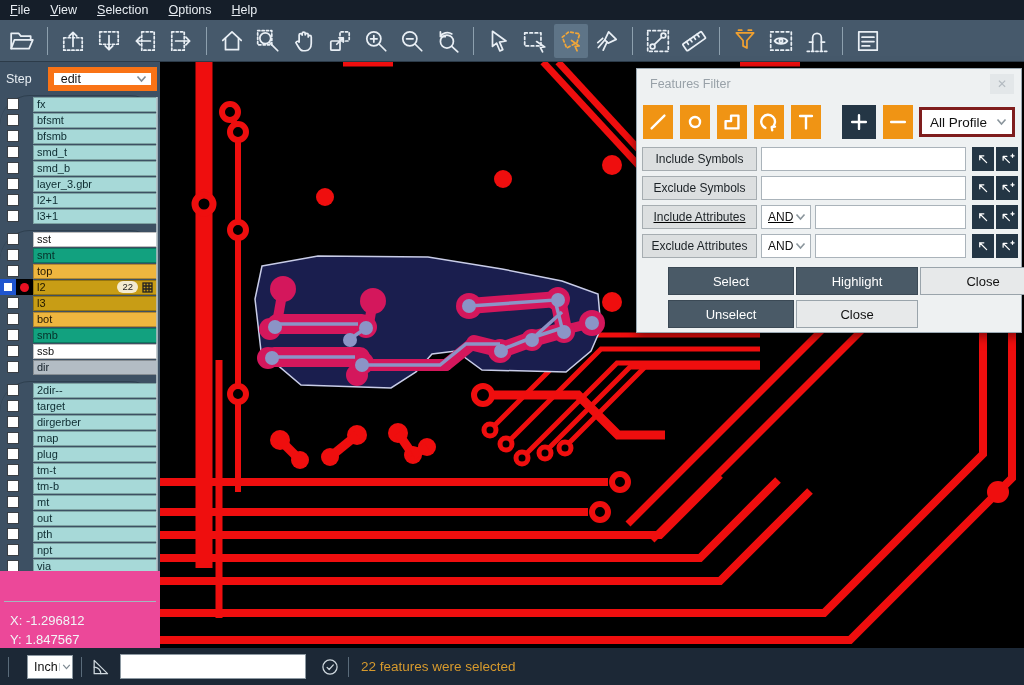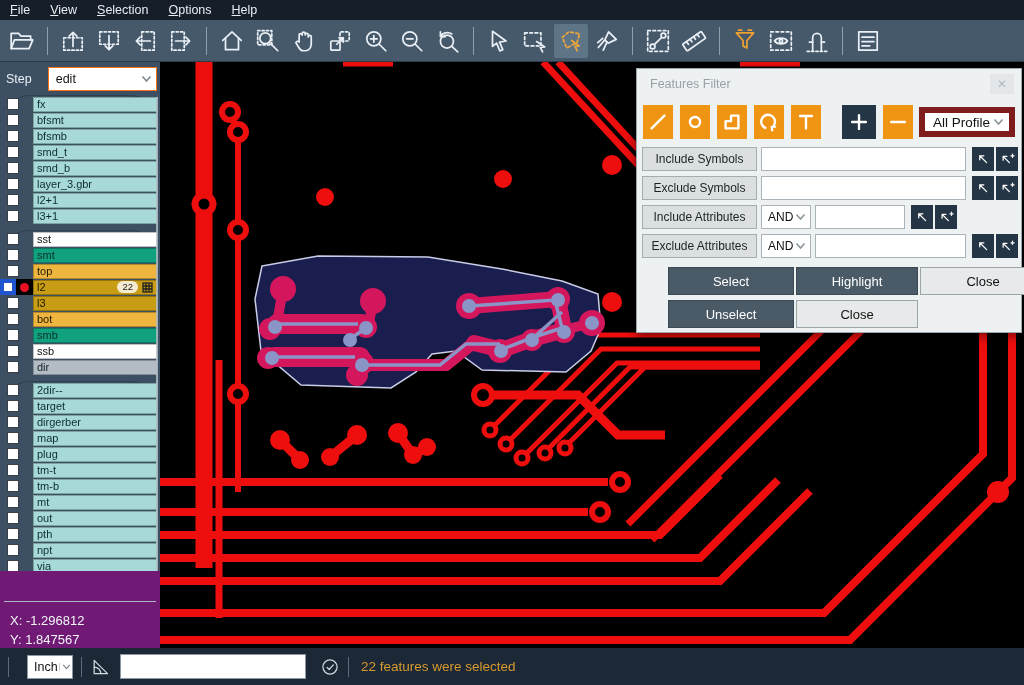--- a/index.html
+++ b/index.html
@@ -21,21 +21,21 @@
   .tbtn.active .ticon{color:#f0a639;}
   .tbtn.orange .ticon{color:#f0a030;}
   .ticon svg{width:100%;height:100%;display:block;}
   .ticon svg *{stroke:currentColor;fill:none;stroke-width:1.6;stroke-linecap:round;stroke-linejoin:round;}
   .tsep{width:1px;height:28px;background:#8da0ae;margin:0 7px;}
 
   
   .sidebar{position:absolute;left:0;top:62px;width:160px;height:586px;background:#3d5063;}
   .step-bar{height:33px;display:flex;align-items:center;padding:0 3px 0 6px;}
   .step-label{color:#e8eef3;font-size:12.5px;margin-right:16px;}
-  .dd{background:#fff;border:1px solid #f97316;height:24px;display:flex;align-items:center;
+  .dd{background:#fff;border:6px solid #f97316;height:24px;display:flex;align-items:center;
       font-size:12.5px;color:#111;padding:0 4px 0 7px;justify-content:space-between;flex:1;}
   .dd .chev{color:#7d8992;width:11px;height:8px;}
   .dd .chev svg{width:11px;height:8px;display:block;}
   .dd .chev svg *{stroke:currentColor;fill:none;stroke-width:1.6;}
   .layer-list{position:absolute;left:0;top:33px;width:160px;}
   .layer-group{margin-bottom:6px;border-top:1px solid #2e3f4f;border-radius:30px;}
   .layer-row{height:16px;display:flex;align-items:stretch;}
   .cbcell{width:33px;display:flex;align-items:center;padding-left:7px;}
   .cb{width:12px;height:12px;background:#fff;border:1.5px solid #3a3f45;}
   .selcells{width:33px;display:flex;}
@@ -50,42 +50,42 @@
   .chip.green{background:#12a17f;color:#07302a;}
   .chip.amber{background:#eeb63f;color:#23180２2;color:#231802;}
   .chip.gold{background:#c89d15;color:#1f1800;}
   .chip.gray{background:#b3bcc4;color:#14202a;}
   .chip .sp{flex:1;}
   .badge{background:#f3ead0;border-radius:7px;font-size:9.5px;padding:0 5px;color:#222;margin-right:4px;line-height:12px;}
   .grid-ic{width:11px;height:11px;color:#222;}
   .grid-ic svg{width:11px;height:11px;display:block;}
   .grid-ic svg *{stroke:currentColor;fill:none;stroke-width:1.3;}
   .scroll-strip{position:absolute;right:2px;top:35px;width:2px;height:500px;background:#c9d4da;opacity:.7;}
-  .coord-panel{position:absolute;left:0;top:509px;width:160px;height:77px;background:#701a75;
+  .coord-panel{position:absolute;left:0;top:509px;width:160px;height:77px;background:#ec4899;
      color:#f2f6f8;font-size:13px;padding:40px 0 0 10px;}
   .coord-panel::before{content:"";position:absolute;left:4px;right:4px;top:30px;height:1px;background:#a5b6be;}
   .coord-panel div{line-height:19px;}
 
   
   .canvas{position:absolute;left:160px;top:62px;width:864px;height:586px;background:#000;}
 
   
   .dialog{position:absolute;left:636px;top:68px;width:386px;height:265px;background:#eef1f2;
     border:1px solid #9aa8b2;box-shadow:0 3px 10px rgba(0,0,0,.5);font-size:12px;}
   .dlg-title{position:absolute;left:13px;top:8px;color:#98a1a8;font-size:12.5px;}
   .dlg-close{position:absolute;right:7px;top:5px;width:24px;height:20px;background:#e3e7e9;
     color:#b3bac0;display:flex;align-items:center;justify-content:center;font-size:12px;}
   .shape-row{position:absolute;left:6px;top:36px;display:flex;}
   .sbtn{width:30px;height:34px;margin-right:7px;display:flex;align-items:center;justify-content:center;}
   .sbtn.orange{background:#f09414;}
   .sbtn.navy{background:#243645;width:34px;margin-left:14px;}
   .sbtn .ticon{width:22px;height:22px;color:#fff;}
   .sbtn .ticon svg *{stroke-width:2.6;}
   .profile-dd{position:absolute;right:6px;top:38px;width:96px;height:30px;background:#fff;
-    border:6px solid #7f1d1d;display:flex;align-items:center;justify-content:space-between;
+    border:3px solid #7f1d1d;display:flex;align-items:center;justify-content:space-between;
     font-size:13.5px;color:#111;padding:0 5px 0 8px;}
   .profile-dd .chev, .and-dd .chev{width:11px;height:8px;color:#8a959c;}
   .profile-dd .chev svg,.and-dd .chev svg{width:11px;height:8px;display:block;}
   .profile-dd .chev svg *,.and-dd .chev svg *{stroke:currentColor;fill:none;stroke-width:1.6;}
   .filter-row{position:absolute;left:5px;height:24px;display:flex;align-items:stretch;}
   .frow-label{width:115px;background:#dcdfe0;border:1px solid #a6adb1;display:flex;align-items:center;
      justify-content:center;color:#1c2226;margin-right:4px;}
   .and-dd{width:50px;background:#fff;border:1px solid #aab3ba;display:flex;align-items:center;
      justify-content:space-between;padding:0 4px 0 6px;color:#111;margin-right:4px;}
   .frow-input{flex:1;background:#fff;border:1px solid #aab3ba;margin-right:4px;}
@@ -834,21 +834,21 @@
             </span>
           </div>
           <div class="abtn">
             <span class="ticon ">
               <svg viewBox="0 0 24 24">
                 <path d="M15 17 L5 7 M5 13 V7 h6 M17.5 6 h5 M20 3.5 v5"></path>
               </svg>
             </span>
           </div>
         </div>
-        <div class="filter-row" style="top: 136px; width: 315px;">
+        <div class="filter-row" style="top: 136px; width: 376px; text-decoration: underline;">
           <div class="frow-label">Include Attributes</div>
           <div class="and-dd">
             <span>AND</span>
             <span class="chev">
               <svg viewBox="0 0 11 8">
                 <path d="M1.5 1.5 L5.5 6 L9.5 1.5"></path>
               </svg>
             </span>
           </div>
           <div class="frow-input"><input value="" style=""></div>

